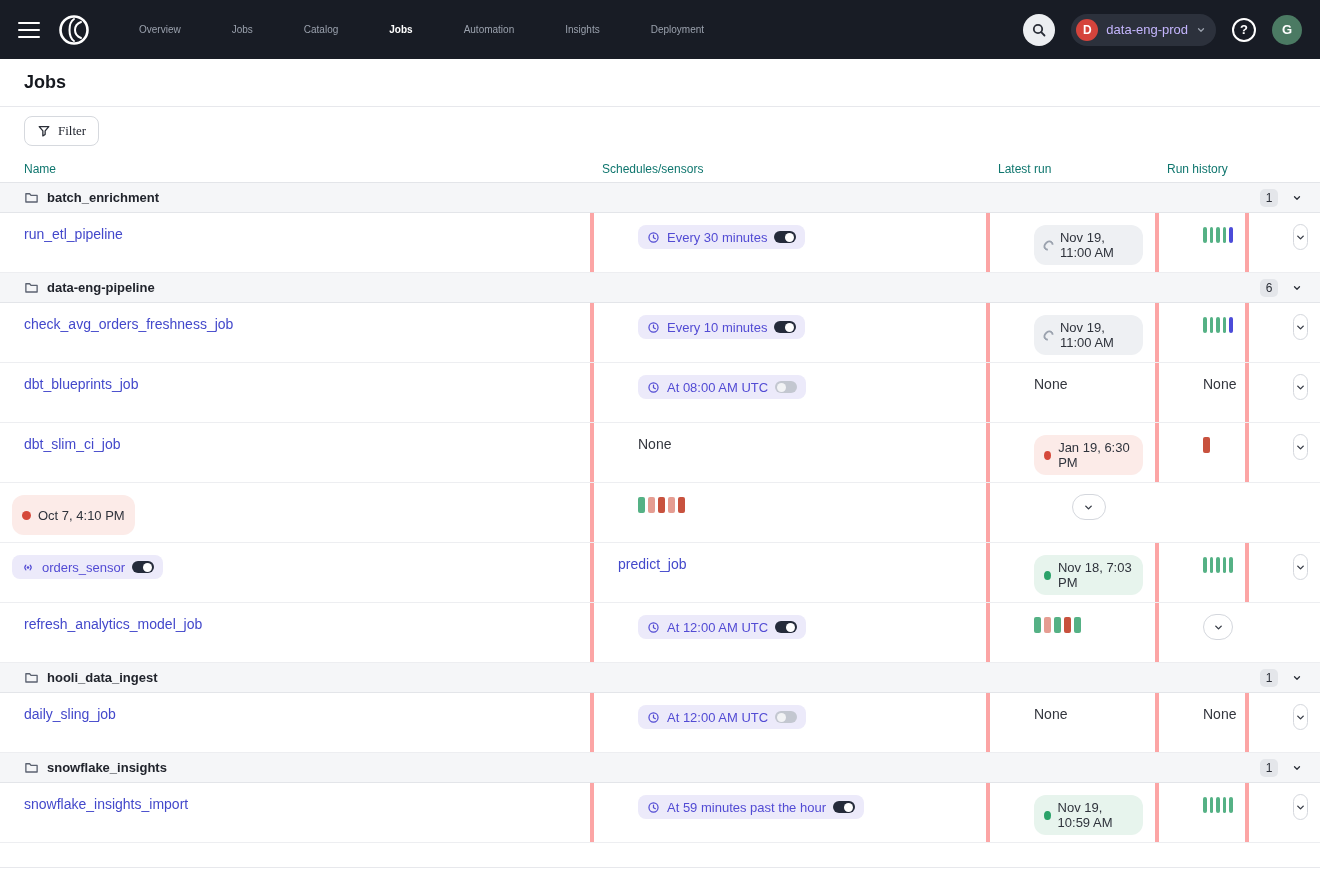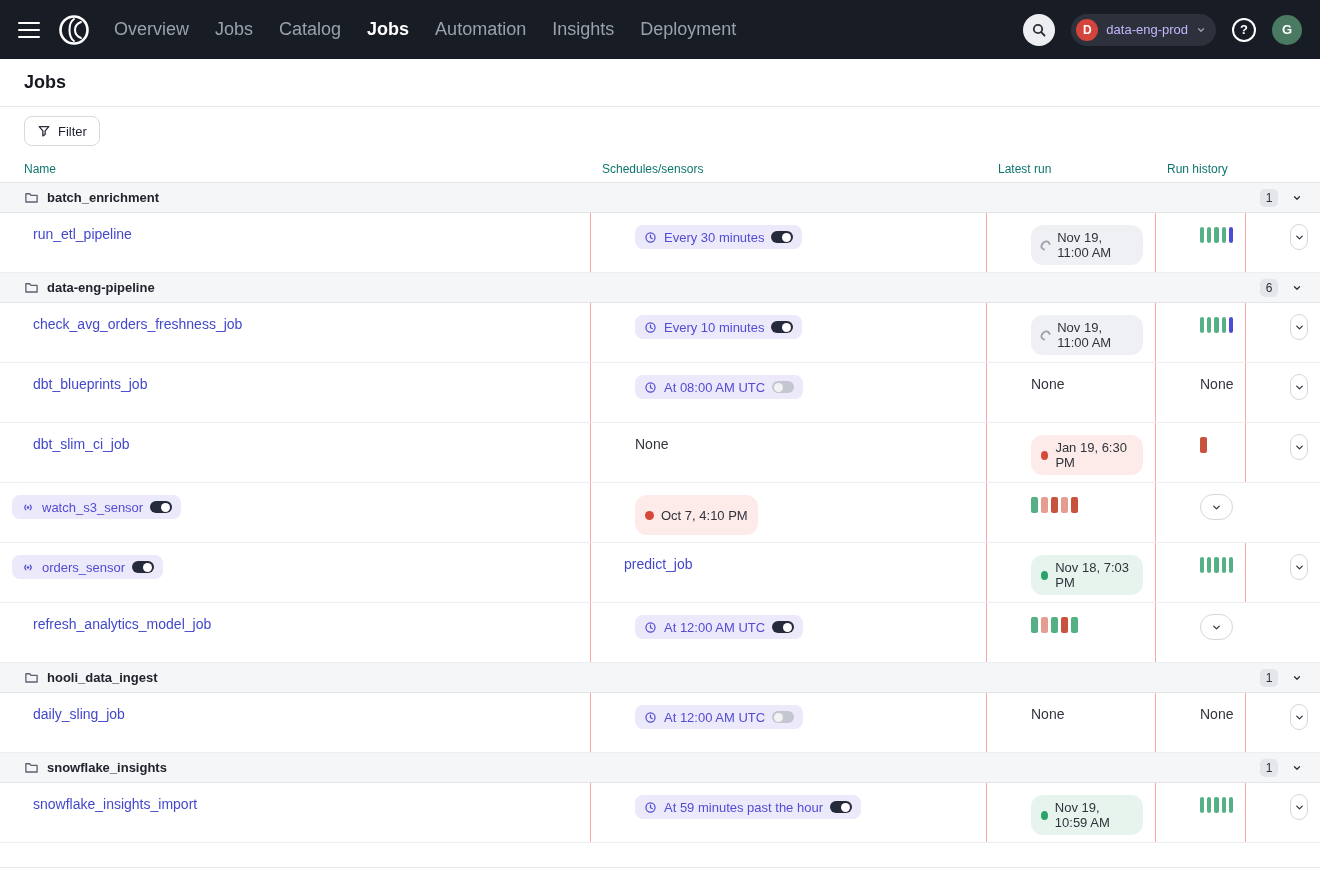--- a/index.html
+++ b/index.html
@@ -5,54 +5,54 @@
   * { margin:0; padding:0; box-sizing:border-box; }
   html,body { width:1320px; height:880px; overflow:hidden; background:#fff;
     font-family:"Liberation Sans","DejaVu Sans",sans-serif; color:#1d212b; }
 
   
   .topbar { height:59px; background:#181c25; display:flex; align-items:center; padding:0 18px; gap:16px; }
   .hamburger { width:22px; height:16px; display:flex; flex-direction:column; justify-content:space-between; cursor:pointer; }
   .hamburger span { display:block; height:2px; background:#fff; border-radius:1px; }
   .logo { width:36px; height:36px; flex:0 0 auto; }
   .nav { display:flex; gap:26px; margin-left:6px; }
-  .nav a { text-decoration:none; font-size:18px; color:#9aa1ad; cursor:pointer; }
+  .nav a { text-decoration:none; font-size:10px; color:#9aa1ad; cursor:pointer;margin-left:25px; }
   .nav a.active { color:#fff; font-weight:700; }
   .top-spacer { flex:1; }
   .search-btn { width:32px; height:32px; border-radius:50%; background:#eceef1; border:none; display:flex; align-items:center; justify-content:center; cursor:pointer; }
   .deploy-pill { height:32px; background:#2c313c; border-radius:16px; display:flex; align-items:center; gap:8px; padding:0 10px 0 5px; cursor:pointer; }
   .deploy-avatar { width:22px; height:22px; border-radius:50%; background:#d5443c; color:#fff; font-size:12px; font-weight:700; display:flex; align-items:center; justify-content:center; }
   .deploy-name { color:#c4b5fd; font-size:13px; }
   .help-btn { width:24px; height:24px; border-radius:50%; border:2px solid #fff; background:transparent; color:#fff; font-size:13px; font-weight:700; display:flex; align-items:center; justify-content:center; cursor:pointer; }
   .user-avatar { width:30px; height:30px; border-radius:50%; background:#4b7a63; color:#fff; font-size:13px; font-weight:600; display:flex; align-items:center; justify-content:center; cursor:pointer; }
 
   
   .title-bar { height:48px; display:flex; align-items:center; padding:0 24px; border-bottom:1px solid #e7e8ec; background:#fff; }
   .page-title { font-size:18px; font-weight:600; color:#16191f; }
   .filter-bar { height:48px; display:flex; align-items:center; padding:0 24px; }
   .filter-btn { height:30px; display:inline-flex; align-items:center; gap:7px; padding:0 12px; background:#fff;
-    border:1px solid #d6d9de; border-radius:8px; font-size:13px; color:#1d212b; cursor:pointer; font-family:Liberation Sans, sans-serif; }
+    border:1px solid #d6d9de; border-radius:8px; font-size:13px; color:#1d212b; cursor:pointer; font-family:Liberation Serif, serif; }
 
   
   .grid-row { display:grid; grid-template-columns:590px 396px 169px 90px 75px; }
   .thead { height:28px; align-items:center; border-bottom:1px solid #e3e5e9; }
   .thead .th { font-size:12px; color:#0f766e; padding-left:12px; }
   .thead .th:first-child { padding-left:24px; }
 
   .group-row { height:30px; background:#f5f6f8; border-bottom:1px solid #e3e5e9; display:flex; align-items:center; padding:0 18px 0 24px; gap:8px; }
   .group-name { font-size:13px; font-weight:700; color:#21242c; }
   .group-right { margin-left:auto; display:flex; align-items:center; gap:14px; }
   .count-badge { min-width:18px; height:18px; background:#e4e6ea; border-radius:5px; font-size:12px; color:#2a2e37;
     display:flex; align-items:center; justify-content:center; padding:0 4px; }
 
   .job-row { height:60px; border-bottom:1px solid #edeef1; background:#fff; }
   .job-row .cell { padding:12px 12px 0 12px; }
-  .job-row .cell + .cell { border-left:1px solid #fca5a5;padding-left:44px; }
+  .job-row .cell + .cell { border-left:4px solid #fca5a5;padding-left:44px; }
   .name-cell { padding-left:24px !important; }
-  .job-link { font-size:14px; color:#4348cb; text-decoration:none; cursor:pointer;margin-left:9px; }
+  .job-link { font-size:14px; color:#4348cb; text-decoration:none; cursor:pointer; }
 
   .sched-pill { display:inline-flex; align-items:center; gap:7px; height:24px; padding:0 9px; border-radius:8px;
     background:#eceafa; color:#524bd4; font-size:13px; cursor:pointer; }
   .sched-pill svg { flex:0 0 auto; }
   .toggle { width:22px; height:12px; border-radius:7px; position:relative; display:inline-block; cursor:pointer; }
   .toggle::after { content:""; position:absolute; top:1.5px; width:9px; height:9px; border-radius:50%; background:#fff; }
   .toggle[data-state="on"] { background:#252b3a; }
   .toggle[data-state="on"]::after { right:2px; }
   .toggle[data-state="off"] { background:#c3c7d0; }
   .toggle[data-state="off"]::after { left:2px; background:#f2f3f5; }
@@ -281,30 +281,20 @@
       <button class="expand-btn">
         <svg width="11" height="11" viewBox="0 0 16 16">
           <path d="M4 6 l4 4 4-4" fill="none" stroke="#363b45" stroke-width="2" stroke-linecap="round" stroke-linejoin="round"></path>
         </svg>
       </button>
     </div>
   </div>
 
   <div class="grid-row job-row">
     <div class="cell">
-      <span class="sched-pill">
-        <svg width="14" height="13" viewBox="0 0 16 16">
-          <circle cx="8" cy="8" r="1.6" fill="currentColor"></circle>
-          <path d="M5.4 5.2 a4 4 0 0 0 0 5.6 M10.6 5.2 a4 4 0 0 1 0 5.6" fill="none" stroke="currentColor" stroke-width="1.4" stroke-linecap="round"></path>
-        </svg>
-        <span>watch_s3_sensor</span>
-        <span class="toggle" data-state="on"></span>
-      </span>
-    </div>
-    <div class="cell">
       <span class="run-pill" data-status="failure">
         <span class="dot"></span>
         <span>Oct 7, 4:10 PM</span>
       </span>
     </div>
     <div class="cell hist-cell">
         <span class="bar success"></span>
         <span class="bar failure_muted"></span>
         <span class="bar failure"></span>
         <span class="bar failure_muted"></span>

